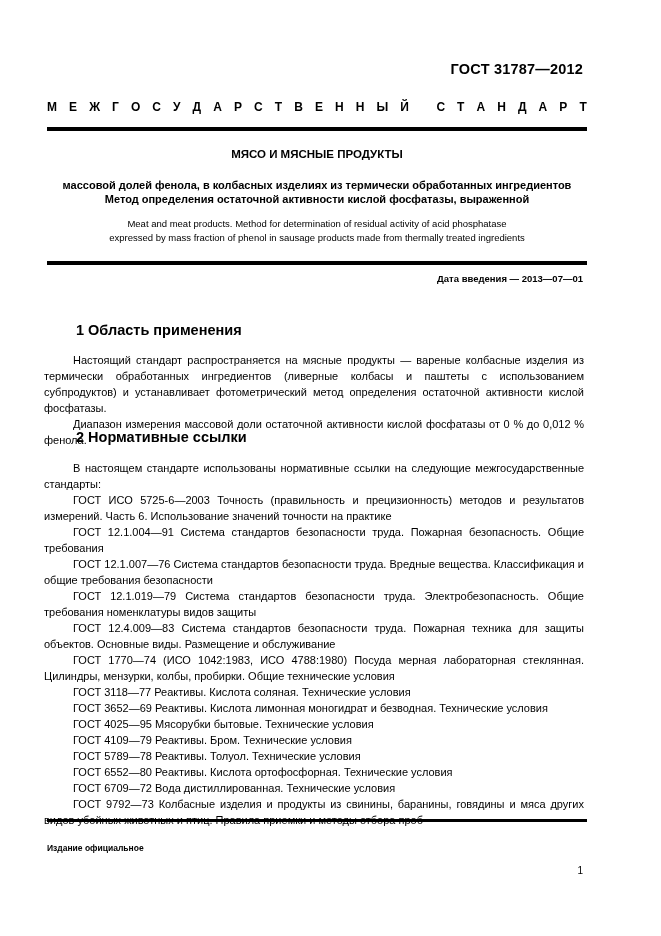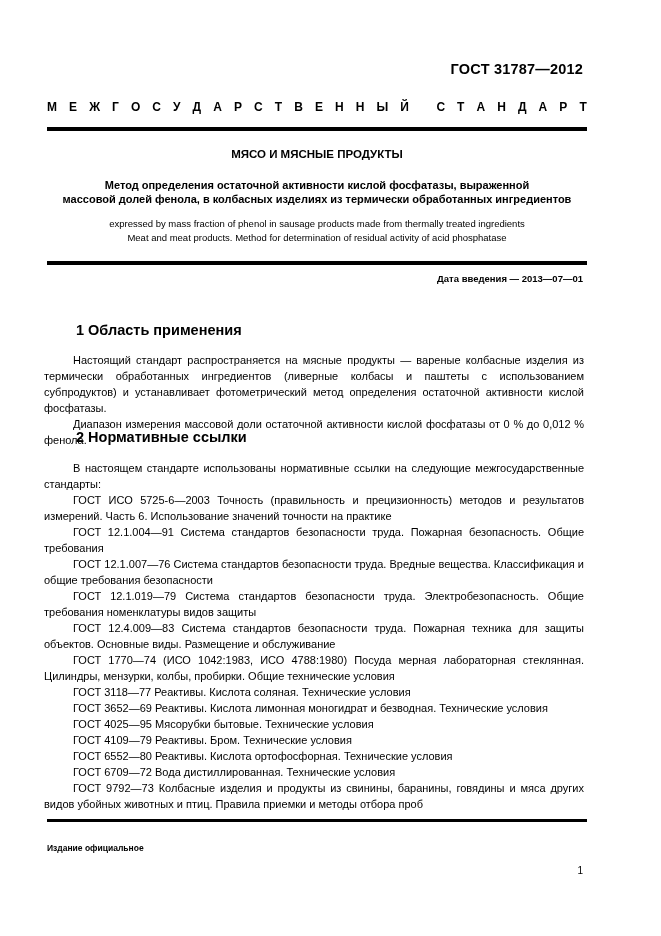--- a/index.html
+++ b/index.html
@@ -144,27 +144,27 @@
       <span>А</span>
       <span>Р</span>
       <span>Т</span>
     </div>
 
   <div class="abs rule" style="top:127px;"></div>
 
   <div class="abs center-block title-main">МЯСО И МЯСНЫЕ ПРОДУКТЫ</div>
 
   <div class="abs center-block title-sub">
+    <div>массовой долей фенола, в колбасных изделиях из термически обработанных ингредиентов</div>
     <div>Метод определения остаточной активности кислой фосфатазы, выраженной</div>
-    <div>массовой долей фенола, в колбасных изделиях из термически обработанных ингредиентов</div>
   </div>
 
   <div class="abs center-block title-en">
+    <div>Meat and meat products. Method for determination of residual activity of acid phosphatase</div>
     <div>expressed by mass fraction of phenol in sausage products made from thermally treated ingredients</div>
-    <div>Meat and meat products. Method for determination of residual activity of acid phosphatase</div>
   </div>
 
   <div class="abs rule" style="top:261px;"></div>
 
   <div class="abs intro-date">Дата введения — 2013—07—01</div>
 
   <div class="abs section-heading" style="top:322px;text-align:right;">1  Область применения</div>
 
   <div class="abs body-text" style="top:352px;">
     <p>Настоящий стандарт распространяется на мясные продукты — вареные колбасные изделия из термически обработанных ингредиентов (ливерные колбасы и паштеты с использованием субпродуктов) и устанавливает фотометрический метод определения остаточной активности кислой фосфатазы.</p>
@@ -178,20 +178,21 @@
     <p class="ref-line">ГОСТ ИСО 5725-6—2003 Точность (правильность и прецизионность) методов и результатов измерений. Часть 6. Использование значений точности на практике</p>
     <p class="ref-line">ГОСТ 12.1.004—91 Система стандартов безопасности труда. Пожарная безопасность. Общие требования</p>
     <p class="ref-line">ГОСТ 12.1.007—76 Система стандартов безопасности труда. Вредные вещества. Классификация и общие требования безопасности</p>
     <p class="ref-line">ГОСТ 12.1.019—79 Система стандартов безопасности труда. Электробезопасность. Общие требования номенклатуры видов защиты</p>
     <p class="ref-line">ГОСТ 12.4.009—83 Система стандартов безопасности труда. Пожарная техника для защиты объектов. Основные виды. Размещение и обслуживание</p>
     <p class="ref-line">ГОСТ 1770—74 (ИСО 1042:1983, ИСО 4788:1980) Посуда мерная лабораторная стеклянная. Цилиндры, мензурки, колбы, пробирки. Общие технические условия</p>
     <div class="ref-short">ГОСТ 3118—77 Реактивы. Кислота соляная. Технические условия</div>
     <div class="ref-short">ГОСТ 3652—69 Реактивы. Кислота лимонная моногидрат и безводная. Технические условия</div>
     <div class="ref-short">ГОСТ 4025—95 Мясорубки бытовые. Технические условия</div>
     <div class="ref-short">ГОСТ 4109—79 Реактивы. Бром. Технические условия</div>
+    <div class="ref-short">ГОСТ 5789—78 Реактивы. Толуол. Технические условия</div>
     <div class="ref-short">ГОСТ 6552—80 Реактивы. Кислота ортофосфорная. Технические условия</div>
     <div class="ref-short">ГОСТ 6709—72 Вода дистиллированная. Технические условия</div>
     <p class="ref-line">ГОСТ 9792—73 Колбасные изделия и продукты из свинины, баранины, говядины и мяса других видов убойных животных и птиц. Правила приемки и методы отбора проб</p>
   </div>
 
   <div class="abs rule" style="top:819px; height:3px;"></div>
 
   <div class="abs official">Издание официальное</div>
 
   <div class="abs page-num">1</div>

